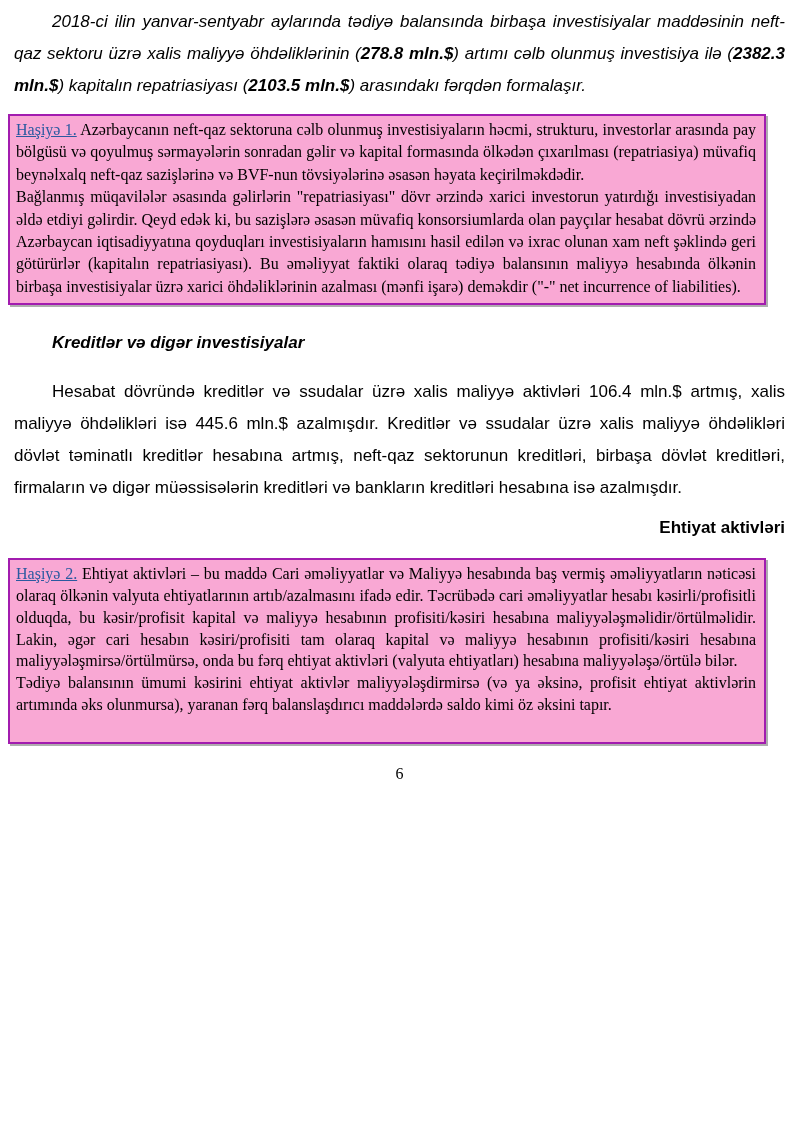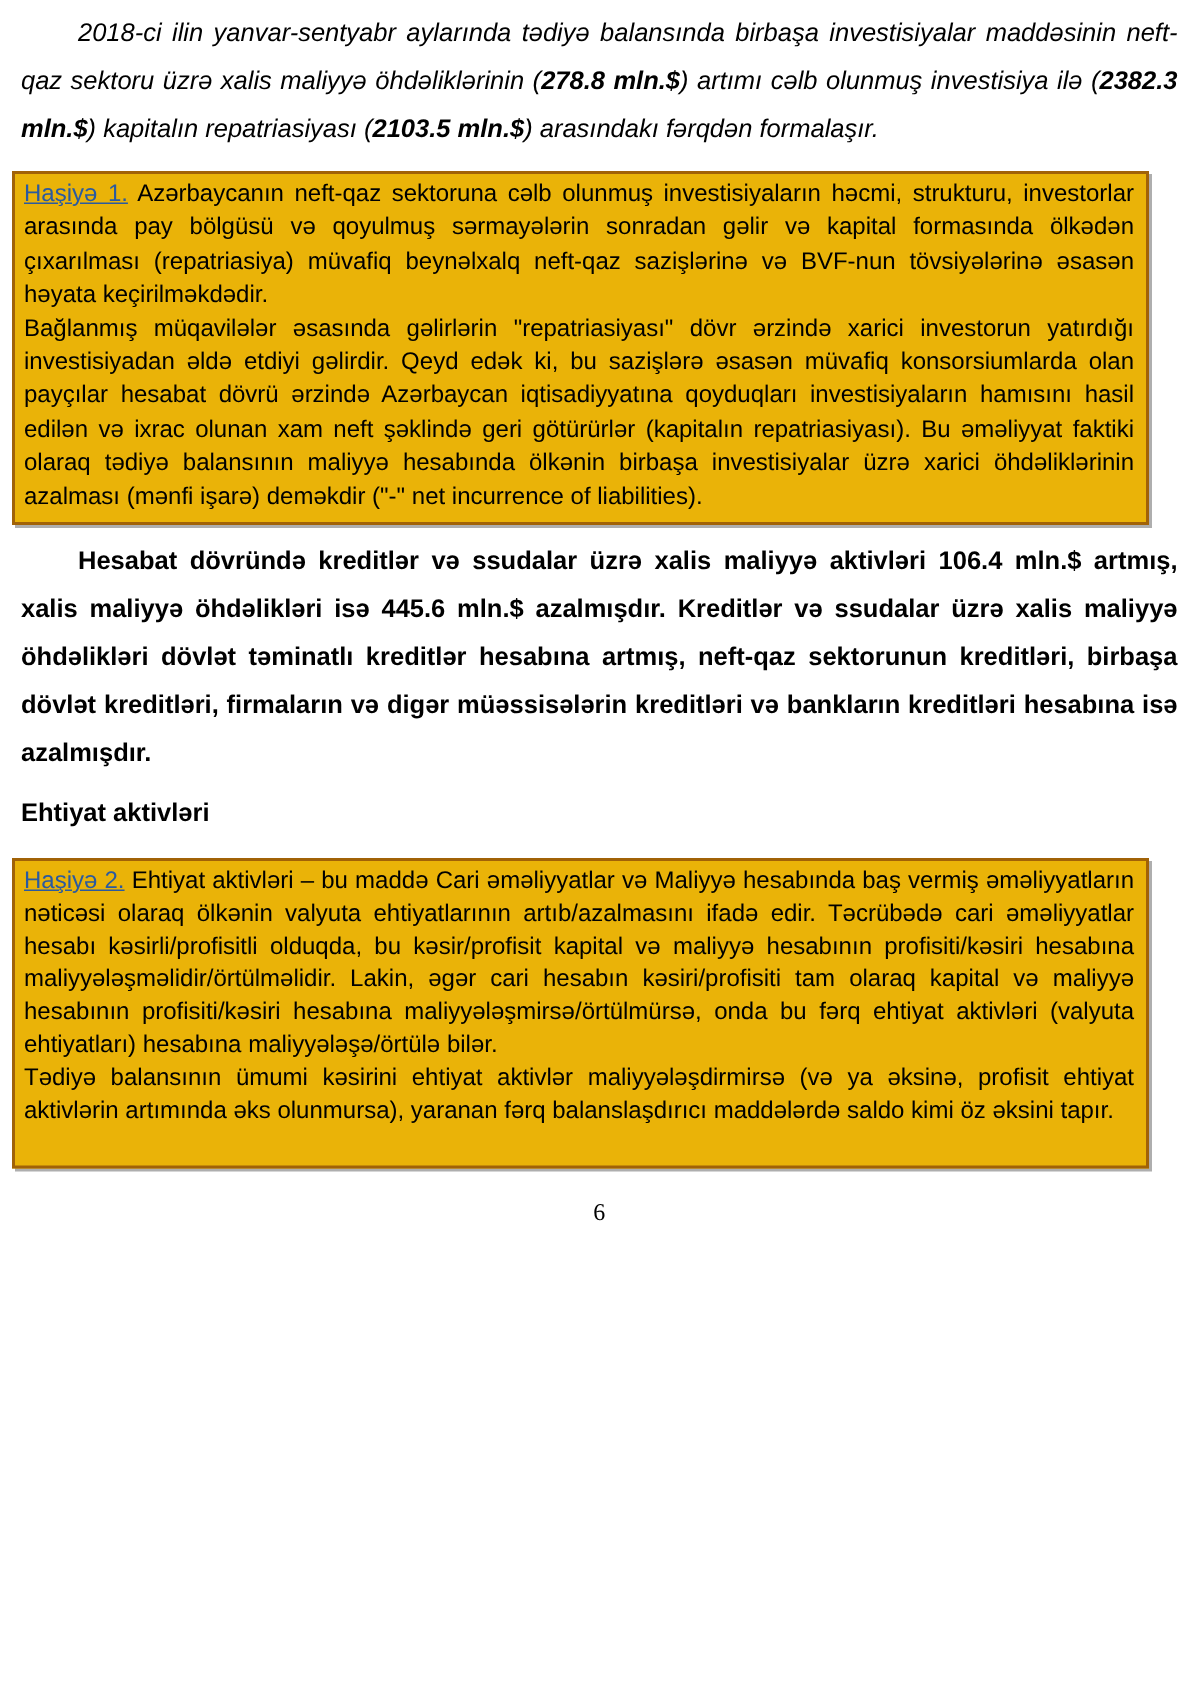--- a/index.html
+++ b/index.html
@@ -18,29 +18,30 @@
   .body-text {
     font-size:17px;
     line-height:32px;
     text-align:justify;
     text-indent:38px;
   }
   .italic { font-style:italic; }
   .bold { font-weight:bold; }
   .note-box {
     box-sizing:border-box;
-    border:2px solid #a16207;
+    border:2px solid #a21caf;
     box-shadow:2px 2px 0 rgba(130,130,130,0.65);
     margin-left:-6px;
     margin-right:19px;
     padding:3px 8px 5px 6px;
     font-size:16px;
     line-height:22.4px;
     text-align:justify;
-    background:#eab308;
+    background:#f9a8d4;
+    font-family:Liberation Serif, serif;
   }
   .note-box p { text-indent:0; }
   .note-label {
     text-decoration:underline;
   }
   .note-indent { text-indent:22px; }
   #note-box-1 { margin-top:12px; }
   #note-box-2 { margin-top:16px; line-height:21.8px; padding-bottom:26px; }
   .section-heading-left {
     margin-top:26px;
@@ -48,23 +49,23 @@
     font-size:17px;
     line-height:24px;
     font-weight:bold;
     font-style:italic;
   }
   .section-heading-center {
     margin-top:10px;
     font-size:17px;
     line-height:28px;
     font-weight:bold;
-    text-align:left;
+    text-align:right;
   }
-  #credits-p1 { margin-top:8px;font-weight:bold; }
+  #credits-p1 { margin-top:21px; }
   #reserves-p1 { margin-top:13px; }
   .page-number {
     margin-top:20px;
     text-align:center;
     font-family:"Liberation Serif", serif;
     font-size:16px;
     line-height:20px;
   }
 </style>
 </head>
@@ -73,20 +74,21 @@
 <div class="page">
 
   <p class="body-text italic"><span>2018-ci ilin yanvar-sentyabr aylarında tədiyə balansında birbaşa investisiyalar maddəsinin neft-qaz sektoru üzrə xalis maliyyə öhdəliklərinin (</span><span class="bold">278.8 mln.$</span><span>) artımı cəlb olunmuş investisiya ilə (</span><span class="bold">2382.3 mln.$</span><span>) kapitalın repatriasiyası (</span><span class="bold">2103.5 mln.$</span><span>) arasındakı fərqdən formalaşır.</span></p>
 
 
   <div class="note-box" id="note-box-1">
     <p><span class="note-label" style="color:#2a5aa0">Haşiyə 1.</span><span> Azərbaycanın neft-qaz sektoruna cəlb olunmuş investisiyaların həcmi, strukturu, investorlar arasında pay bölgüsü və qoyulmuş sərmayələrin sonradan gəlir və kapital formasında ölkədən çıxarılması (repatriasiya) müvafiq beynəlxalq neft-qaz sazişlərinə və BVF-nun tövsiyələrinə əsasən həyata keçirilməkdədir.</span></p>
     <p class="note-indent">Bağlanmış müqavilələr əsasında gəlirlərin "repatriasiyası" dövr ərzində xarici investorun yatırdığı investisiyadan əldə etdiyi gəlirdir. Qeyd edək ki, bu sazişlərə əsasən müvafiq konsorsiumlarda olan payçılar hesabat dövrü ərzində Azərbaycan iqtisadiyyatına qoyduqları investisiyaların hamısını hasil edilən və ixrac olunan xam neft şəklində geri götürürlər (kapitalın repatriasiyası). Bu əməliyyat faktiki olaraq tədiyə balansının maliyyə hesabında ölkənin birbaşa investisiyalar üzrə xarici öhdəliklərinin azalması (mənfi işarə) deməkdir ("-" net incurrence of liabilities).</p>
   </div>
 
+  <p class="section-heading-left">Kreditlər və digər investisiyalar</p>
 
   <p class="body-text" id="credits-p1">Hesabat dövründə kreditlər və ssudalar üzrə xalis maliyyə aktivləri 106.4 mln.$ artmış, xalis maliyyə öhdəlikləri isə 445.6 mln.$ azalmışdır. Kreditlər və ssudalar üzrə xalis maliyyə öhdəlikləri dövlət təminatlı kreditlər hesabına artmış, neft-qaz sektorunun kreditləri, birbaşa dövlət kreditləri, firmaların və digər müəssisələrin kreditləri və bankların kreditləri hesabına isə azalmışdır.</p>
 
   <p class="section-heading-center">Ehtiyat aktivləri</p>
 
 
   <div class="note-box" id="note-box-2">
     <p><span class="note-label" style="color:#2a5aa0">Haşiyə 2.</span><span> Ehtiyat aktivləri – bu maddə Cari əməliyyatlar və Maliyyə hesabında baş vermiş əməliyyatların nəticəsi olaraq ölkənin valyuta ehtiyatlarının artıb/azalmasını ifadə edir. Təcrübədə cari əməliyyatlar hesabı kəsirli/profisitli olduqda, bu kəsir/profisit kapital və maliyyə hesabının profisiti/kəsiri hesabına maliyyələşməlidir/örtülməlidir. Lakin, əgər cari hesabın kəsiri/profisiti tam olaraq kapital və maliyyə hesabının profisiti/kəsiri hesabına maliyyələşmirsə/örtülmürsə, onda bu fərq ehtiyat aktivləri (valyuta ehtiyatları) hesabına maliyyələşə/örtülə bilər.</span></p>
     <p>Tədiyə balansının ümumi kəsirini ehtiyat aktivlər maliyyələşdirmirsə (və ya əksinə, profisit ehtiyat aktivlərin artımında əks olunmursa), yaranan fərq balanslaşdırıcı maddələrdə saldo kimi öz əksini tapır.</p>
   </div>

